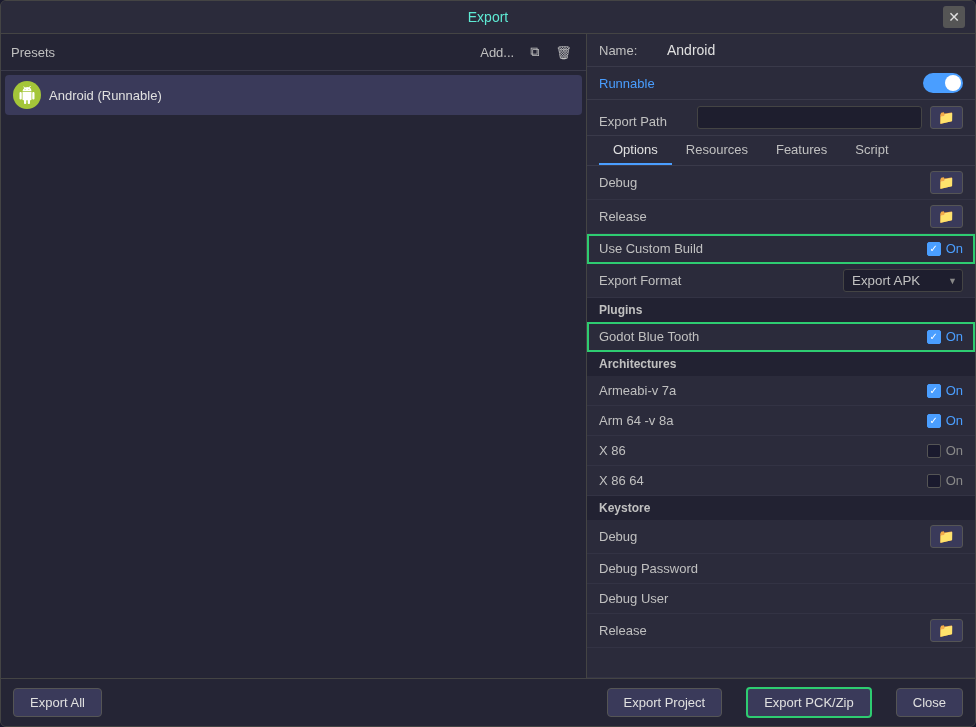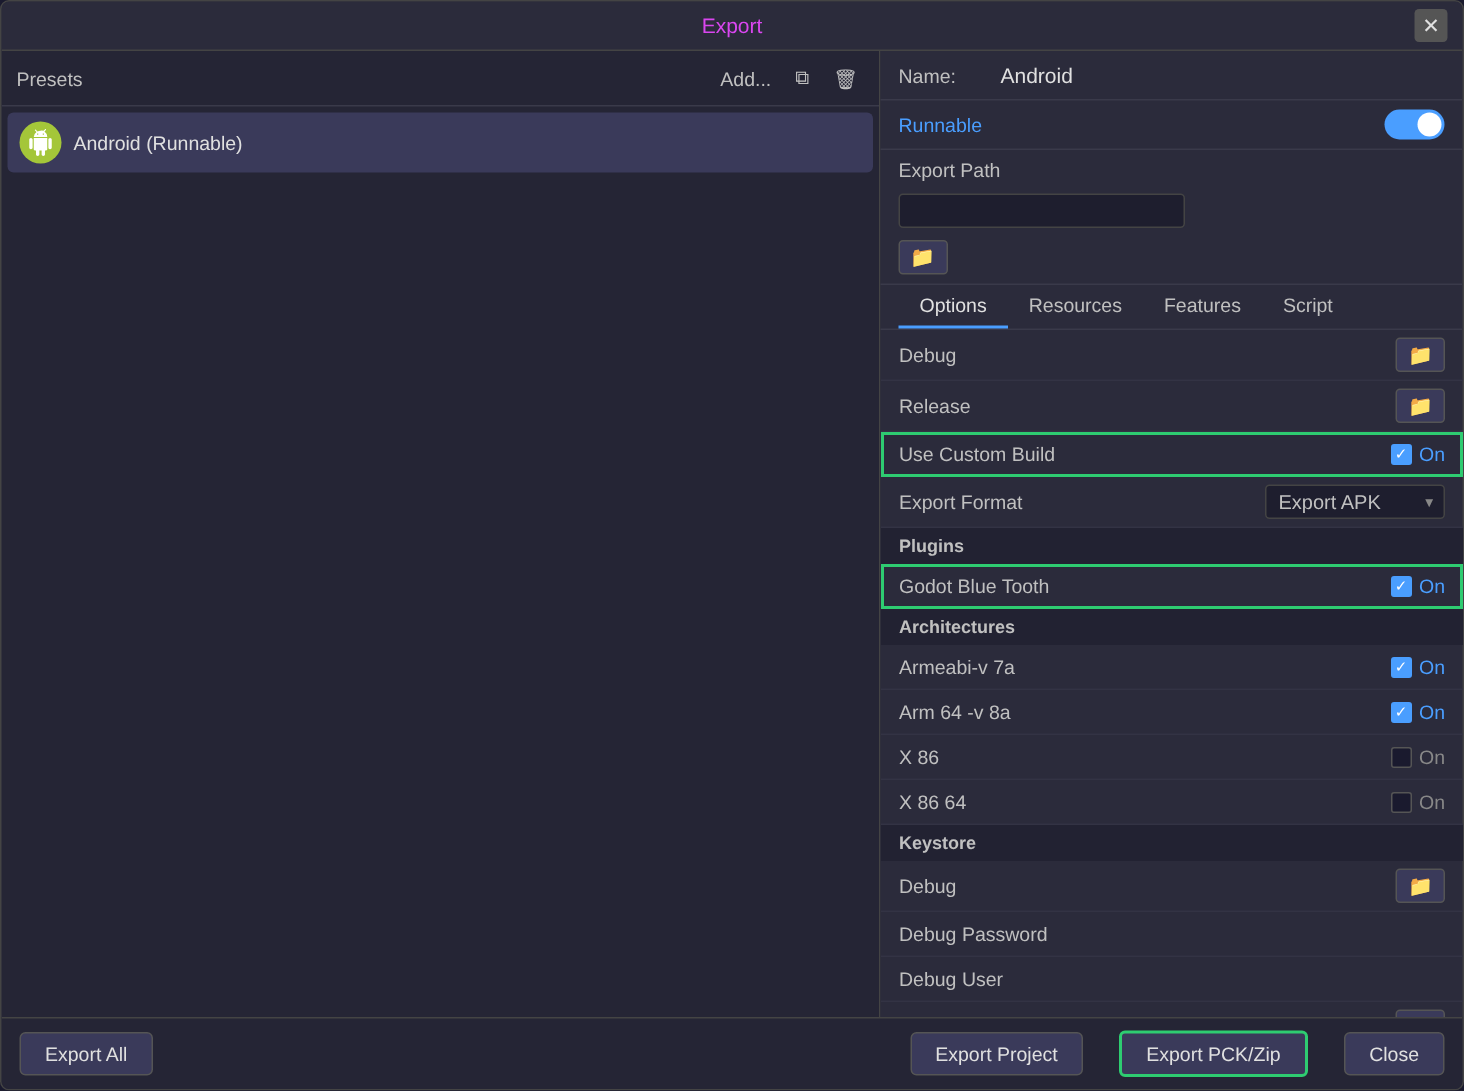--- a/index.html
+++ b/index.html
@@ -26,21 +26,21 @@
     .title-bar {
       background: #2b2b3b;
       border-bottom: 1px solid #444;
       padding: 8px 12px;
       display: flex;
       align-items: center;
       justify-content: center;
       position: relative;
     }
     .title-bar-text {
-      color: #d946ef;
+      color: #5eead4;
       font-size: 14px;
     }
     .close-btn {
       position: absolute;
       right: 10px;
       top: 50%;
       transform: translateY(-50%);
       width: 22px;
       height: 22px;
       background: #555;
@@ -161,25 +161,24 @@
       position: absolute;
       right: 2px;
       top: 2px;
       width: 16px;
       height: 16px;
       background: white;
       border-radius: 50%;
     }
     .export-path-row {
       display: flex;
-      align-items: flex-start;
+      align-items: flex-end;
       padding: 6px 12px;
       gap: 8px;
       border-bottom: 1px solid #3a3a4a;
-      flex-direction: column;
     }
     .export-path-label {
       color: #c0c0c0;
       min-width: 90px;
     }
     .export-path-input {
       flex: 1;
       background: #1e1e2e;
       border: 1px solid #444;
       color: #c0c0c0;

